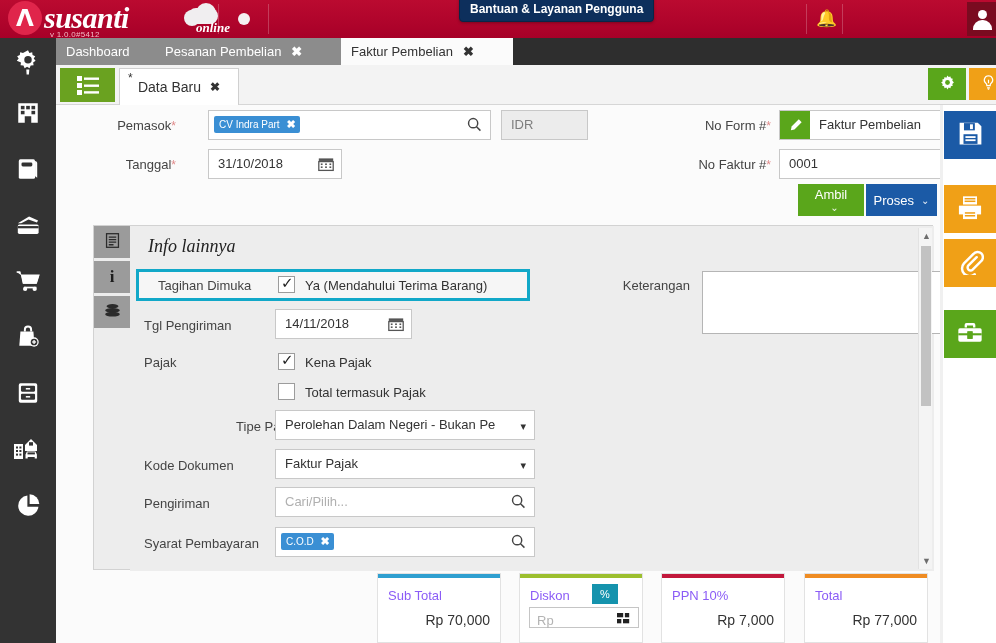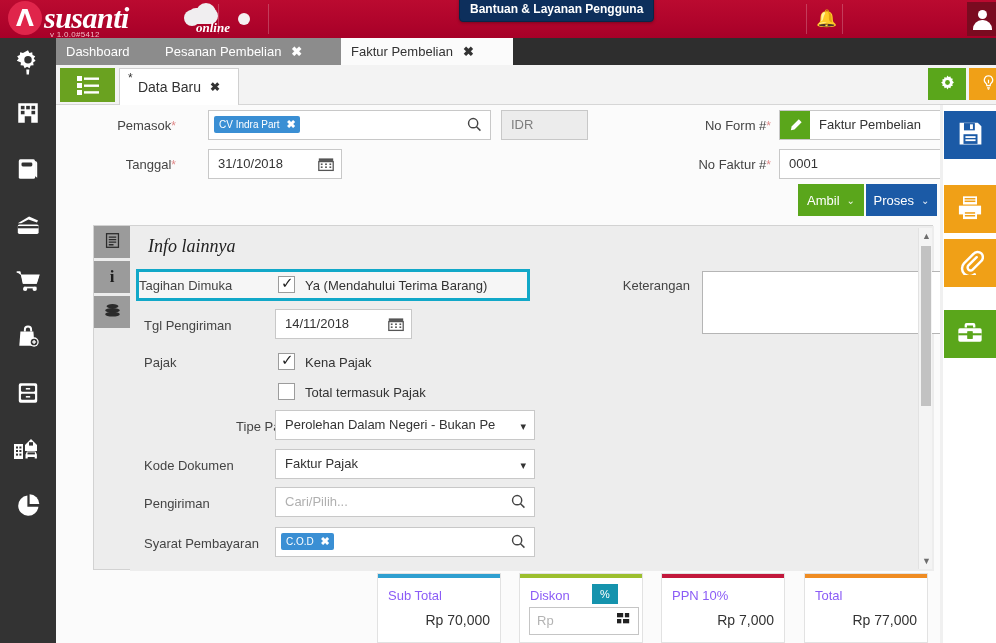--- a/index.html
+++ b/index.html
@@ -243,21 +243,21 @@
   }
   .card .bar { position: absolute; left: 0; top: 0; height: 4px; width: 100%; }
   .card .ttl { position: absolute; left: 10px; top: 14px; font-size: 13px; color: #8b5cf6; }
   .card .val { position: absolute; right: 10px; top: 38px; font-size: 14px; color: #333; }
   .pct-badge {
     position: absolute; left: 72px; top: 10px; width: 26px; height: 20px;
     background: #1593ad; color: #fff; font-size: 11px;
     display:flex; align-items:center; justify-content:center;
   }
   .disk-input {
-    position: absolute; left: 9px; top: 33px; width: 110px; height: 28px;
+    position: absolute; left: 9px; top: 33px; width: 110px; height: 21px;
     background: #fff; border: 1px solid #c5c5c5;
   }
   .disk-input .ph { position:absolute; left:7px; top:5px; font-size:13px; color:#b3b3b3; }
   .calc-ic { position:absolute; right:6px; top:5px; }
 
   
   .rrail { position: absolute; left: 940px; top: 105px; width: 56px; height: 538px; background:#ffffff; }
   .rbtn {
     position: absolute; left: 4px; width: 52px; height: 48px;
     display:flex; align-items:center; justify-content:center;
@@ -512,21 +512,21 @@
     </div>
 
     <div class="label" style="position:absolute; left:595px; top:52px; width:120px;">
       <span>No Faktur #</span><span class="req">*</span>
     </div>
     <div class="fld" style="left:723px; top:44px; width:208px;">
       <span class="txt">0001</span>
       <span class="clr">✖</span>
     </div>
 
-    <div class="btn btn-ambil" style="left:742px; top:79px; width:66px;">
+    <div class="btn btn-ambil" style="left:742px; top:79px; width:66px;flex-direction:column;">
       <span>Ambil</span>
       <span class="dc">⌄</span>
     </div>
     <div class="btn btn-proses" style="left:810px; top:79px; width:71px;">
       <span>Proses</span>
       <span class="dc">⌄</span>
     </div>
 
     <div class="panel">
 
@@ -550,21 +550,21 @@
               <ellipse cx="11" cy="14.4" rx="8.6" ry="2.8"></ellipse>
             </svg>
           </span>
         </div>
       </div>
 
       <div class="panel-body">
         <div class="panel-title">Info lainnya</div>
 
         <div class="hl-box"></div>
-        <div class="label" style="position:absolute; left:9px; top:52px; width:120px; text-align:left;">Tagihan Dimuka</div>
+        <div class="label" style="position:absolute; left:28px; top:52px; width:120px; text-align:left;">Tagihan Dimuka</div>
         <div class="cbox checked" style="left:148px; top:50px;"></div>
         <div class="cb-label" style="left:175px; top:52px;">Ya (Mendahului Terima Barang)</div>
 
         <div class="label" style="position:absolute; left:14px; top:92px; width:130px; text-align:left;">Tgl Pengiriman</div>
         <div class="fld" style="left:145px; top:83px; width:137px;">
           <span class="txt">14/11/2018</span>
           <span class="cal">
             <svg width="16" height="16" viewBox="0 0 20 20" fill="#555">
               <rect x="1" y="3" width="18" height="3.2"></rect>
               <rect x="1" y="7" width="18" height="11" fill="none" stroke="#555" stroke-width="1.6"></rect>

